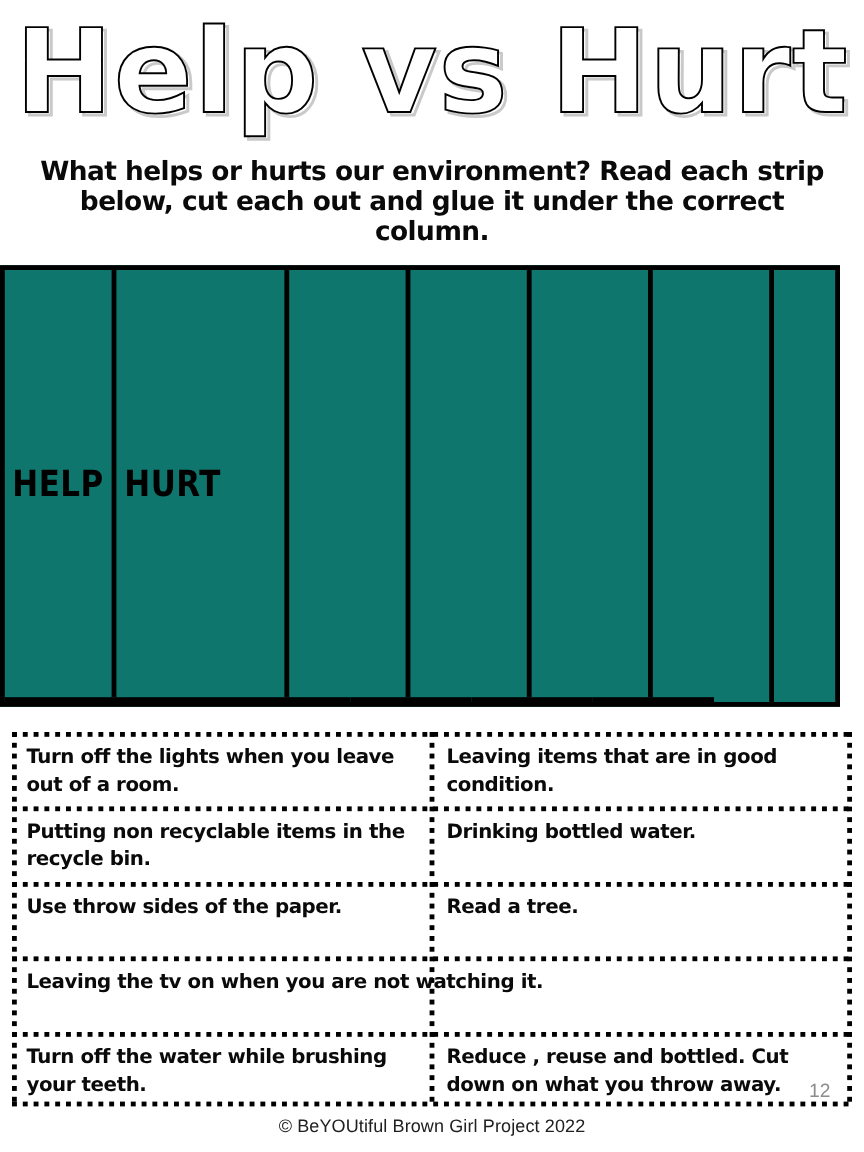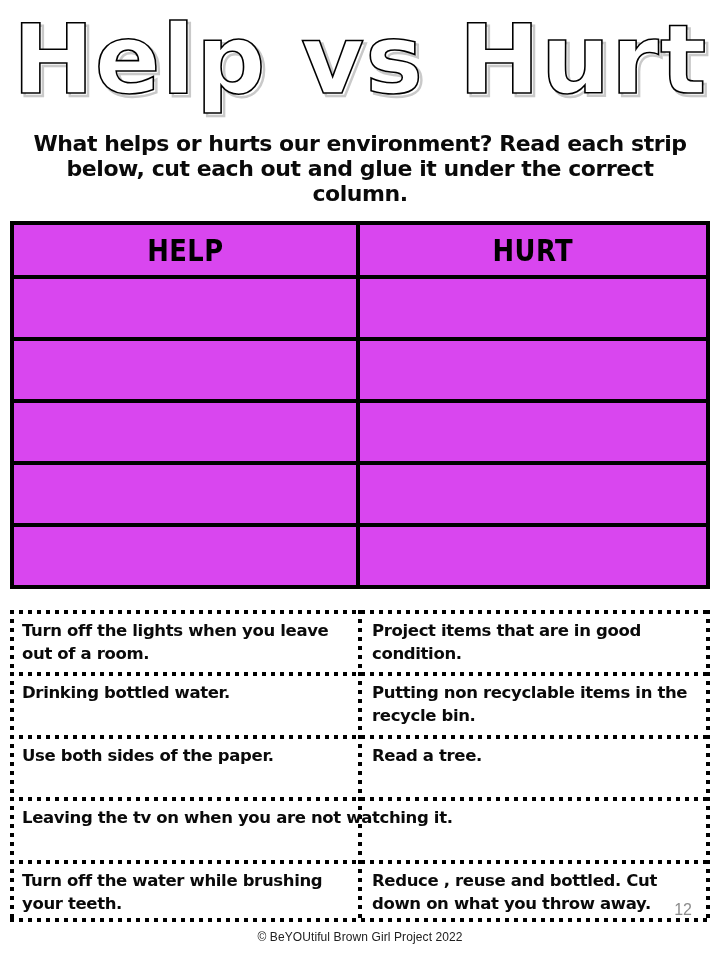--- a/index.html
+++ b/index.html
@@ -57,29 +57,29 @@
     font-weight: bold;
     font-size: 22px;
     line-height: 25px;
     letter-spacing: -0.45px;
     color: #0a0a0a;
   }
 
   
   .sort-table {
     position: absolute;
-    left: 10px;
+    left: 0;
     top: 221px;
     width: 700px;
     height: 368px;
     border: 4px solid #000;
     box-sizing: border-box;
     display: flex;
-    flex-direction: column;
-    background: #d946ef;
+    flex-direction: row;
+    background: #0f766e;
   }
   .sort-row {
     display: flex;
     flex: 1 1 0;
     border-bottom: 4px solid #000;
     min-height: 0;
   }
   .sort-row:last-child {
     border-bottom: none;
   }
@@ -172,21 +172,21 @@
     font-size: 16px;
     color: #8c8c8c;
   }
   .footer {
     position: absolute;
     left: 0;
     top: 930px;
     width: 720px;
     text-align: center;
     font-family: "Liberation Sans", sans-serif;
-    font-size: 12px;
+    font-size: 15px;
     color: #202020;
     letter-spacing: 0.1px;
   }
 </style>
 </head>
 <body>
 
 <div class="page">
 
   <div class="title-wrap">
@@ -236,44 +236,44 @@
 
     <div class="strip-row">
       <div class="dot-h" style="top:0"></div>
       <div class="dot-v left-edge"></div>
       <div class="dot-v mid-edge"></div>
       <div class="dot-v right-edge"></div>
       <div class="strip-cell">
         <span class="strip-text">Turn off the lights when you leave out of a room.</span>
       </div>
       <div class="strip-cell">
-        <span class="strip-text">Project items that are in good condition.</span>
-      </div>
-    </div>
-
-    <div class="strip-row">
-      <div class="dot-h" style="top:0"></div>
-      <div class="dot-v left-edge"></div>
-      <div class="dot-v mid-edge"></div>
-      <div class="dot-v right-edge"></div>
+        <span class="strip-text">Leaving items that are in good condition.</span>
+      </div>
+    </div>
+
+    <div class="strip-row">
+      <div class="dot-h" style="top:0"></div>
+      <div class="dot-v left-edge"></div>
+      <div class="dot-v mid-edge"></div>
+      <div class="dot-v right-edge"></div>
+      <div class="strip-cell">
+        <span class="strip-text">Putting non recyclable items in the recycle bin.</span>
+      </div>
       <div class="strip-cell">
         <span class="strip-text">Drinking bottled water.</span>
       </div>
-      <div class="strip-cell">
-        <span class="strip-text">Putting non recyclable items in the recycle bin.</span>
-      </div>
-    </div>
-
-    <div class="strip-row">
-      <div class="dot-h" style="top:0"></div>
-      <div class="dot-v left-edge"></div>
-      <div class="dot-v mid-edge"></div>
-      <div class="dot-v right-edge"></div>
-      <div class="strip-cell">
-        <span class="strip-text">Use both sides of the paper.</span>
+    </div>
+
+    <div class="strip-row">
+      <div class="dot-h" style="top:0"></div>
+      <div class="dot-v left-edge"></div>
+      <div class="dot-v mid-edge"></div>
+      <div class="dot-v right-edge"></div>
+      <div class="strip-cell">
+        <span class="strip-text">Use throw sides of the paper.</span>
       </div>
       <div class="strip-cell">
         <span class="strip-text">Read a tree.</span>
       </div>
     </div>
 
     <div class="strip-row">
       <div class="dot-h" style="top:0"></div>
       <div class="dot-v left-edge"></div>
       <div class="dot-v mid-edge"></div>

